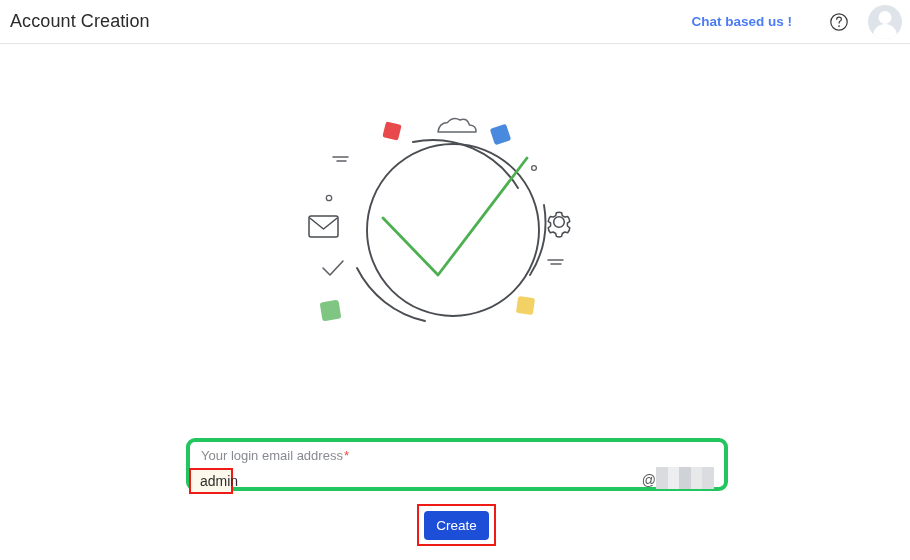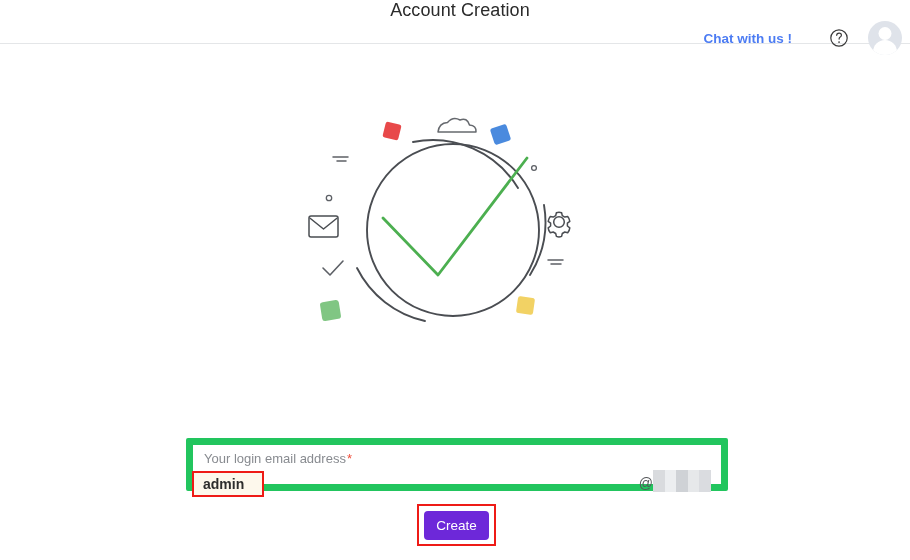--- a/index.html
+++ b/index.html
@@ -19,21 +19,20 @@
   .app-header {
     position: absolute;
     top: 0; left: 0;
     width: 910px;
     height: 44px;
     box-sizing: border-box;
     border-bottom: 1px solid #e4e6e8;
     background: #ffffff;
     display: flex;
     align-items: center;
-    flex-direction: column;
   }
   .page-title {
     margin-left: 10px;
     font-size: 18px;
     color: #2b2b2b;
     font-weight: 400;
     letter-spacing: 0.1px;
     white-space: nowrap;
   }
   .header-right {
@@ -129,50 +128,49 @@
   }
 
   
   .field-wrap {
     position: absolute;
     left: 186px;
     top: 393px;
     width: 542px;
     height: 53px;
     box-sizing: border-box;
-    border: 7px solid #22c55e;
-    border-radius: 2px;
+    border: 4px solid #22c55e;
+    border-radius: 9px;
     background: #ffffff;
     text-align: center;
   }
   .field-label {
     position: absolute;
     left: 11px;
     top: 6px;
     font-size: 13px;
     color: #888b90;
     white-space: nowrap;
   }
   .field-label .req {
     color: #ef4d3a;
     font-size: 13px;
     margin-left: 1px;
   }
   .local-part {
     position: absolute;
     left: -1px;
     top: 26px;
-    width: 72px;
+    width: 44px;
     height: 26px;
     box-sizing: border-box;
     border: 2px solid #ee1b16;
     background: #fdf8ec;
     display: flex;
     align-items: center;
-    font-weight: bold;
   }
   .local-part span {
     margin-left: 9px;
     font-size: 14px;
     color: #2d2d2d;
     line-height: 1;
   }
   .at-sign {
     position: absolute;
     right: 68px;
@@ -207,38 +205,38 @@
     border: 2px solid #ee1b16;
   }
   .create-button {
     position: absolute;
     left: 424px;
     top: 466px;
     width: 65px;
     height: 29px;
     border: none;
     border-radius: 4px;
-    background: #6d28d9;
+    background: #1d4ed8;
     color: #ffffff;
     font-family: "Liberation Sans", sans-serif;
     font-size: 13.5px;
     cursor: pointer;
     padding: 0;
     line-height: 29px;
     text-align: center;
   }
 </style>
 </head>
 <body>
 
 <div class="app-header">
   <div class="page-title">Account Creation</div>
 
   <div class="header-right">
-    <a class="chat-link">Chat with us !</a>
+    <a class="chat-link">Chat based us !</a>
 
     <span class="help-icon">
       <svg viewBox="0 0 22 22" width="22" height="22" aria-hidden="true">
         <circle cx="11" cy="11" r="8.2" fill="none" stroke="#3a3a3a" stroke-width="1.2"></circle>
         <path d="M8.7 8.3c0-1.3 1.1-2.1 2.4-2.1 1.3 0 2.3 0.8 2.3 2 0 1.1-0.7 1.5-1.5 2.1-0.6 0.5-0.8 0.9-0.8 1.8" fill="none" stroke="#3a3a3a" stroke-width="1.2" stroke-linecap="round"></path>
         <circle cx="11.05" cy="15.1" r="0.85" fill="#3a3a3a"></circle>
       </svg>
     </span>
 
     <span class="avatar">

